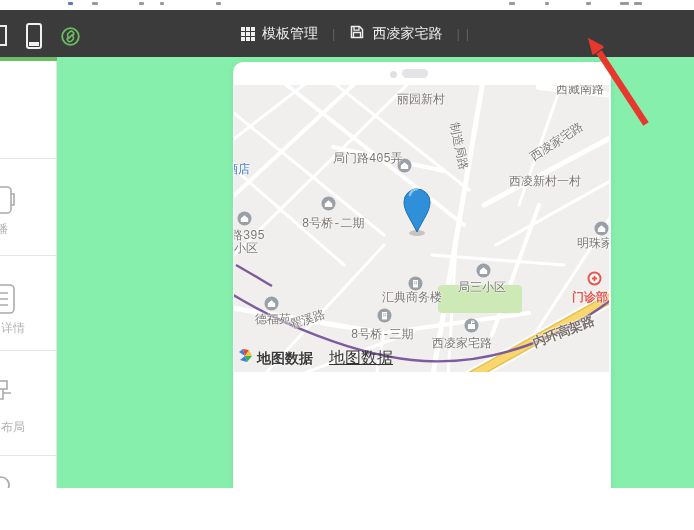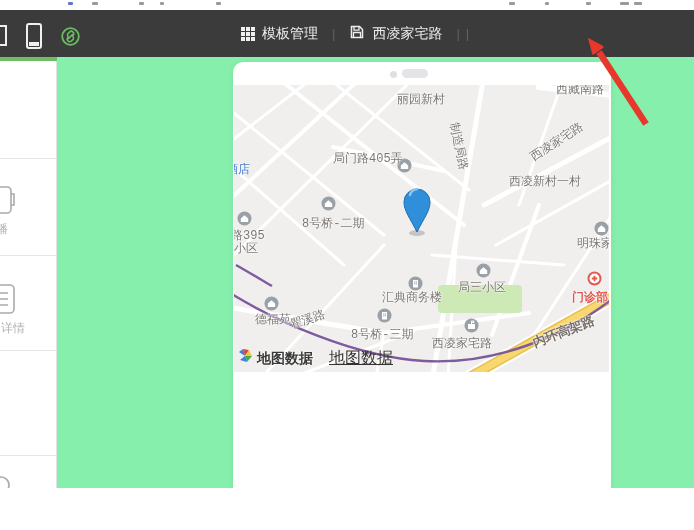--- a/index.html
+++ b/index.html
@@ -127,20 +127,32 @@
             <g stroke="#ababab" stroke-width="1.5">
               <line x1="9" y1="11" x2="21" y2="11"></line>
               <line x1="9" y1="17" x2="21" y2="17"></line>
               <line x1="9" y1="23" x2="21" y2="23"></line>
             </g>
           </svg>
       </span>
       <span class="sb-label" style="top:60px">详情</span>
     </div>
 
+    <div class="sb-item" style="top:290px;height:104px">
+      <span class="sb-icon" style="top:28px">
+        <svg width="30" height="36" viewBox="0 0 30 36">
+            <g fill="none" stroke="#ababab" stroke-width="1.6">
+              <rect x="12" y="2" width="8" height="8"></rect>
+              <rect x="2" y="26" width="8" height="8"></rect>
+              <path d="M16 10 V20 H6 V26 M16 14 H24"></path>
+            </g>
+          </svg>
+      </span>
+      <span class="sb-label" style="top:68px">布局</span>
+    </div>
 
     <div class="sb-item" style="top:395px;height:75px">
       <span class="sb-icon" style="top:18px">
         <svg width="30" height="36" viewBox="0 0 30 36">
             <circle cx="14" cy="11" r="8" fill="none" stroke="#ababab" stroke-width="1.7"></circle>
             <path d="M8 16 L3 30 L25 30 L20 16" fill="none" stroke="#ababab" stroke-width="1.7" stroke-linejoin="round"></path>
           </svg>
       </span>
       <span class="sb-label" style="top:56px">图</span>
     </div>

